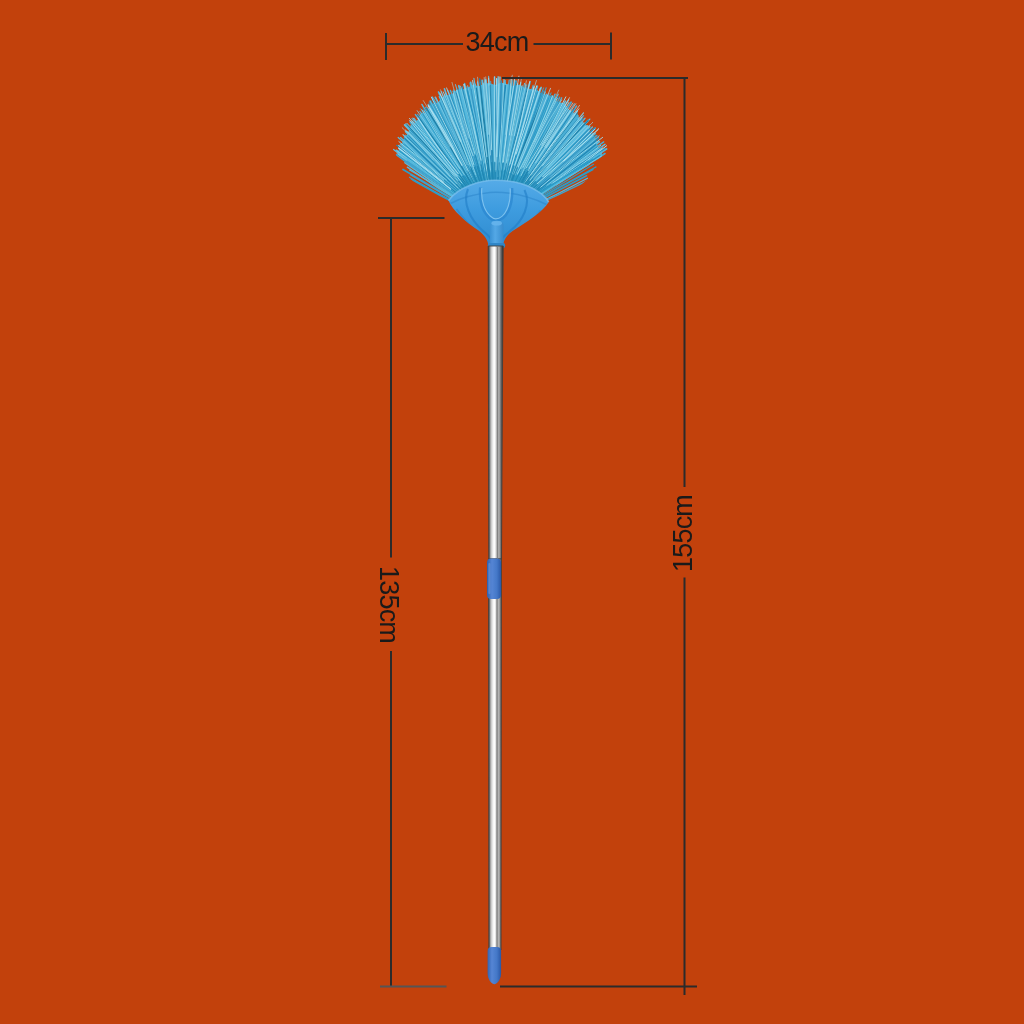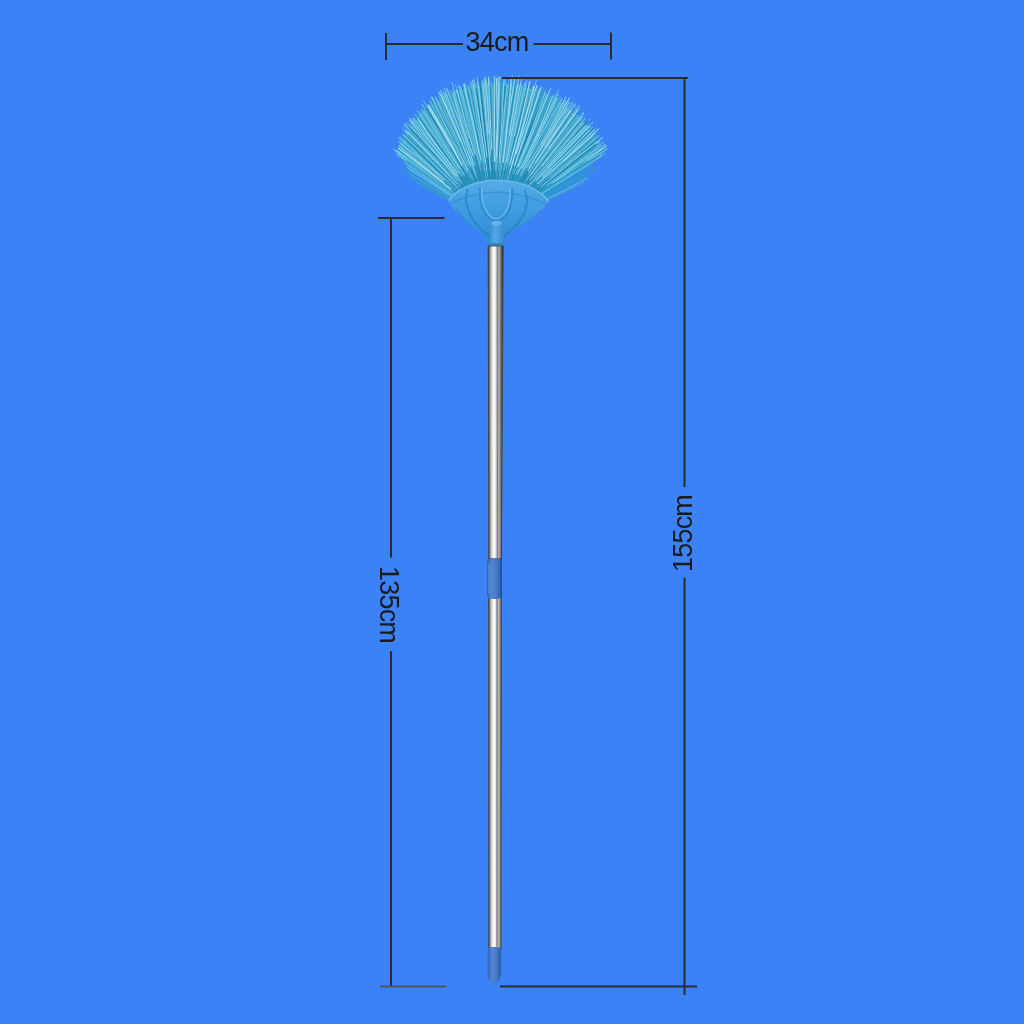--- a/index.html
+++ b/index.html
@@ -1,15 +1,15 @@
 <!DOCTYPE html>
 <html><head><meta charset="utf-8">
 <style>
 html,body{margin:0;padding:0;background:#ffffff;}
-#page{position:relative;width:1024px;height:1024px;background:#3b82f6;overflow:hidden;}
+#page{position:relative;width:1024px;height:1024px;background:#c2410c;overflow:hidden;}
 </style></head>
 <body>
 <div id="page">
 <svg width="1024" height="1024" viewBox="0 0 1024 1024">
 
 <defs>
 <linearGradient id="hg" x1="0" y1="178" x2="0" y2="248" gradientUnits="userSpaceOnUse">
   <stop offset="0" stop-color="#57ace8"></stop>
           <stop offset="0.45" stop-color="#3e9cdf"></stop>
           <stop offset="1" stop-color="#2e8ace"></stop>

